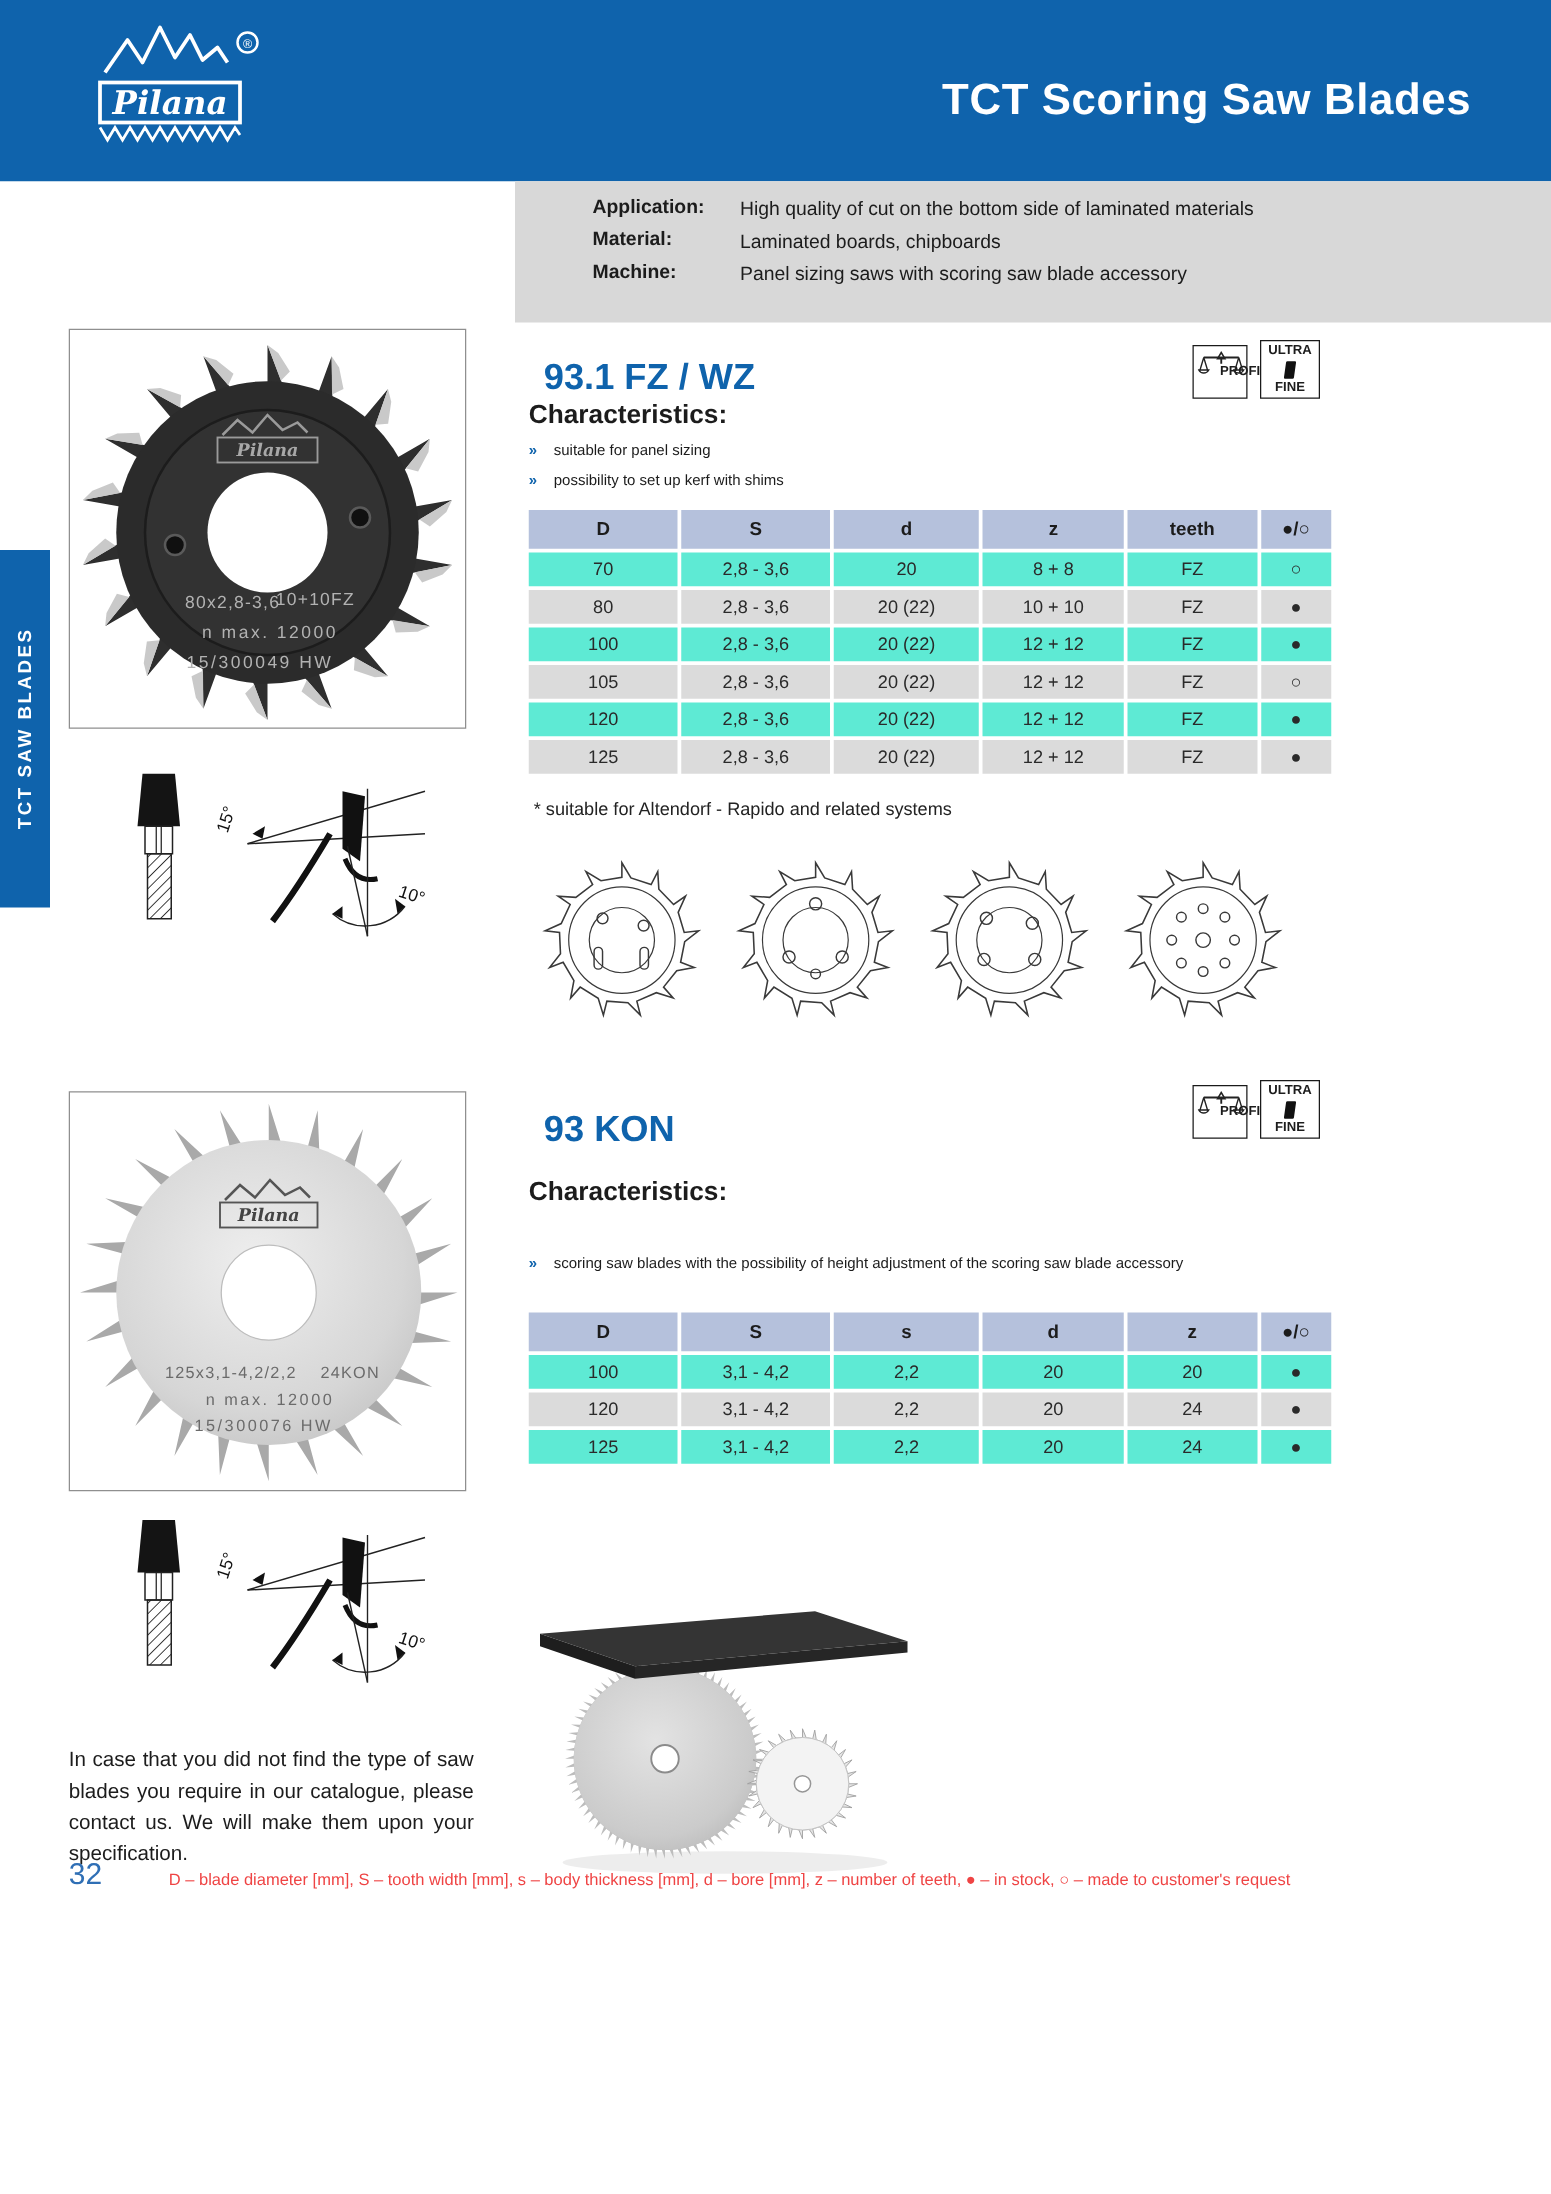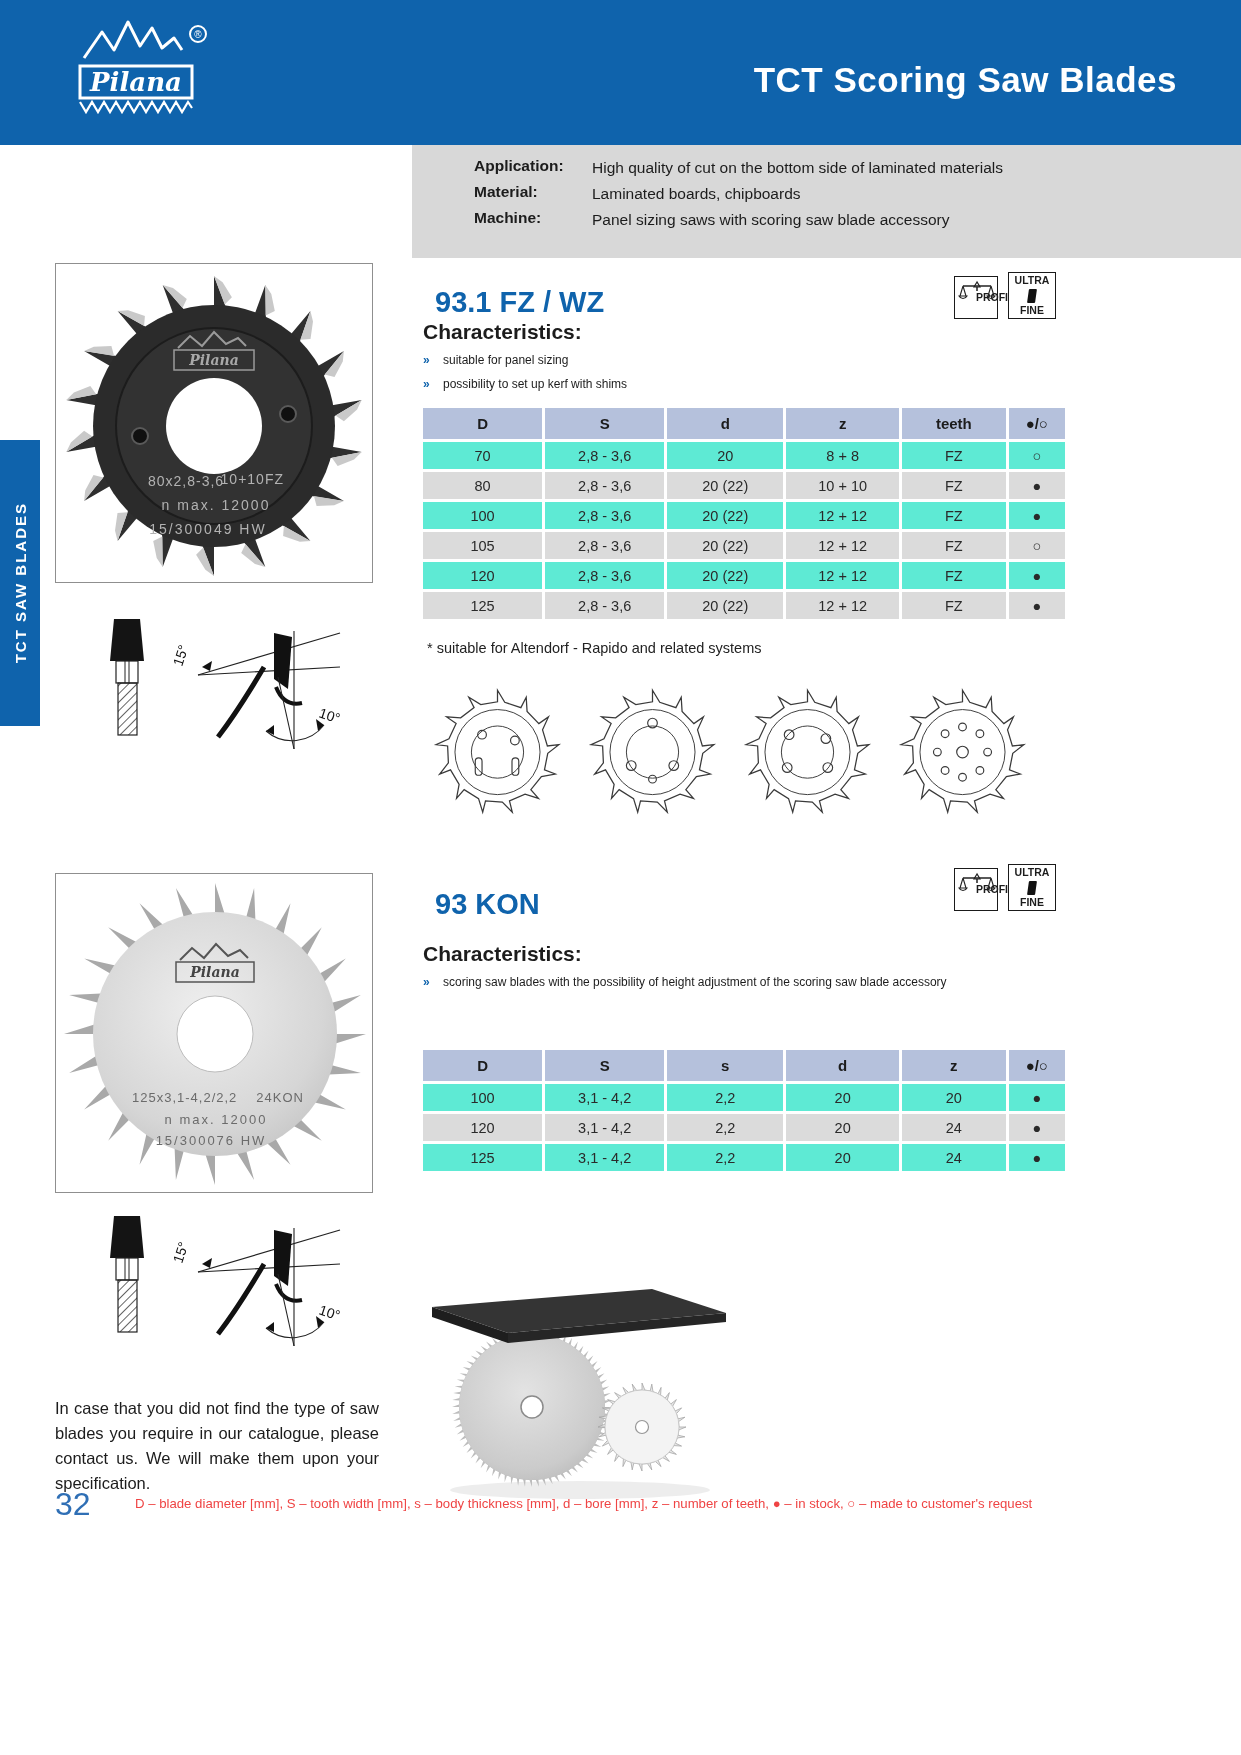--- a/index.html
+++ b/index.html
@@ -33,21 +33,21 @@
   
   .sec-title{position:absolute;left:423px;margin:12px;color:#0f63ac;font-size:29px;font-weight:bold;}
   .sec1-title{top:274px;}
   .sec2-title{top:876px;}
   .char-title{position:absolute;left:423px;margin:0;font-size:21px;font-weight:bold;}
   .char1{top:320px;}
   .char2{top:942px;}
 
   .bullets{position:absolute;left:423px;margin:0;padding:0;list-style:none;font-size:12px;line-height:24px;}
   .bullets1{top:348px;}
-  .bullets2{top:970px;width:640px;}
+  .bullets2{top:998px;width:640px;}
   .bullets li{padding-left:20px;position:relative;}
   .bullets li::before{content:"»";position:absolute;left:0;top:0;color:#0f63ac;font-weight:bold;}
 
   
   .badge{position:absolute;background:#fff;border:1.5px solid #1a1a1a;box-sizing:border-box;
          display:flex;flex-direction:column;align-items:center;justify-content:center;padding-left:32px;}
   .profi{width:44px;height:43px;}
   .profi1{left:954px;top:276px;}
   .profi2{left:954px;top:868px;}
   .profi .blabel{font-size:10.5px;font-weight:bold;line-height:13px;}
@@ -72,21 +72,21 @@
 
   
   .tooth-profile{position:absolute;width:270px;height:140px;}
   .tp1{left:78px;top:615px;}
   .tp2{left:78px;top:1212px;}
   .blades-row{position:absolute;left:425px;top:682px;width:610px;height:145px;display:flex;gap:10px;}
   .machine{position:absolute;left:420px;top:1285px;width:320px;height:225px;}
 
   
   .note{position:absolute;left:55px;top:1396px;width:324px;margin:0;font-size:16.5px;line-height:25px;text-align:justify;}
-  .page-num{position:absolute;left:55px;top:1486px;margin:0;color:#2f6fb5;font-size:32px;font-weight:normal;}
+  .page-num{position:absolute;left:55px;top:1486px;margin:0;color:#2f6fb5;font-size:24px;font-weight:normal;}
   .legend{position:absolute;left:135px;top:1496px;width:1080px;font-size:13.2px;color:#ef4444;}
 
   text{font-family:"Liberation Sans",sans-serif;}
   .script-logo{font-family:"DejaVu Serif",serif;font-style:italic;font-weight:bold;}
 </style>
 </head>
 <body>
 
 <div class="page">
 

